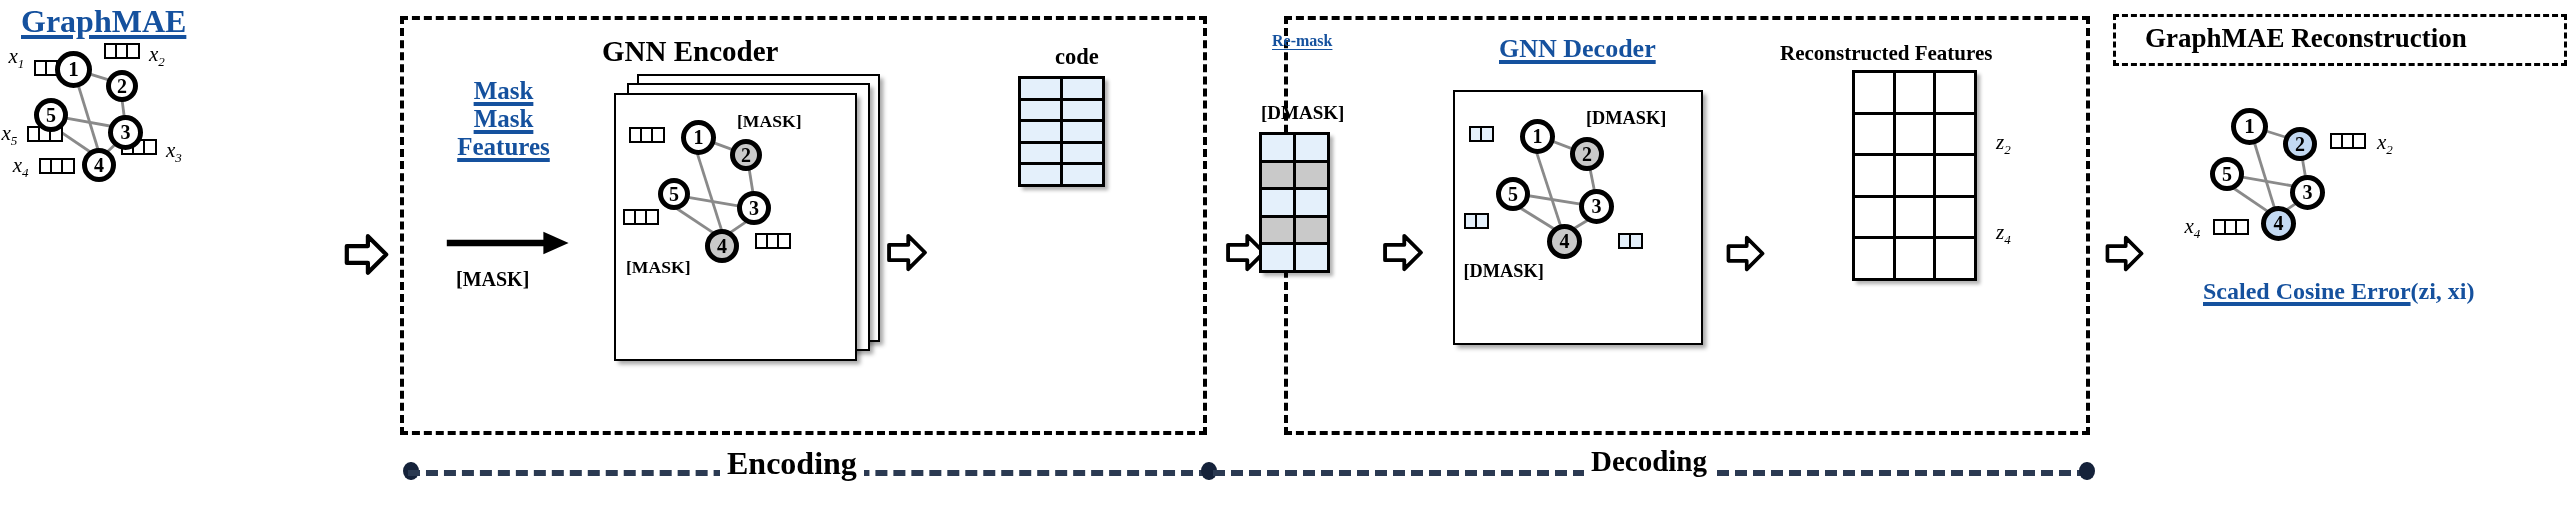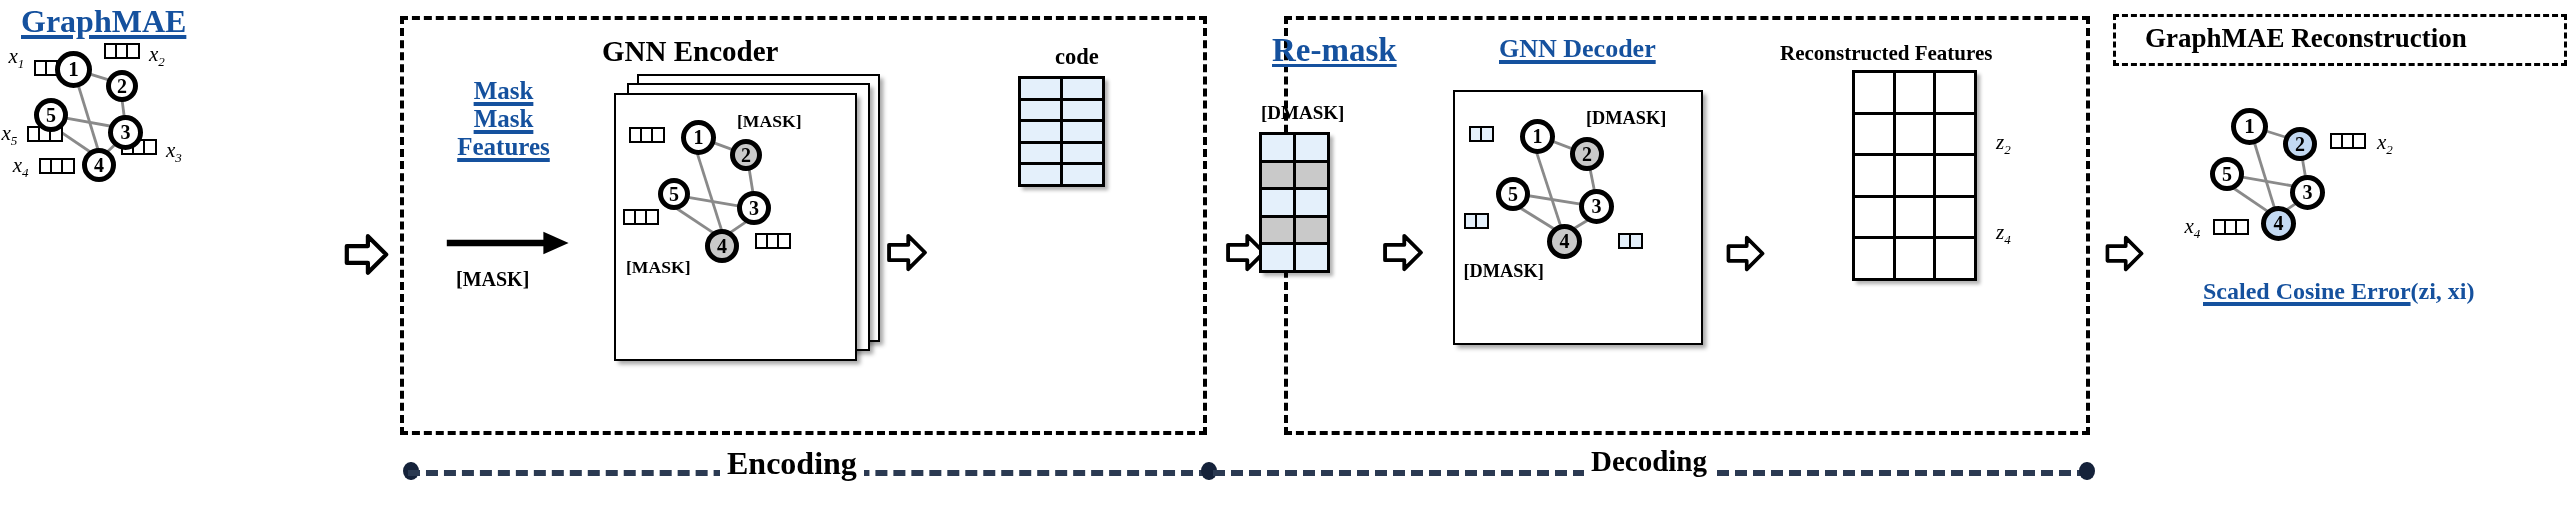--- a/index.html
+++ b/index.html
@@ -185,21 +185,21 @@
     <div class="mc" style="width:45px;height:25px;background:#e4f0fb;"></div>
   </div>
 </div>
 
 <svg class="abs" style="left:1225px;top:232px;" width="42" height="41" viewBox="0 0 64 64">
   <path d="M4 20 H34 V6 L60 32 L34 58 V44 H4 Z" fill="#fff" stroke="#000" stroke-width="6" stroke-linejoin="round"></path>
 </svg>
 
 <div class="abs dashedbox" style="left:1284px;top:15.5px;width:806px;height:419px;"></div>
 
-<div class="abs blue-link" style="left:1272px;top:32px;font-size:33px;text-decoration:underline;">Re-mask</div>
+<div class="abs blue-link" style="left:1272px;top:32px;font-size:16px;text-decoration:underline;">Re-mask</div>
 <div class="abs blk" style="left:1261px;top:102px;font-size:19px;">[DMASK]</div>
 
 <div class="abs matrix" style="left:1259px;top:132px;">
   <div class="row">
     <div class="mc" style="width:37px;height:31px;background:#e4f0fb;"></div>
     <div class="mc" style="width:37px;height:31px;background:#e4f0fb;"></div>
   </div>
   <div class="row">
     <div class="mc" style="width:37px;height:31px;background:#c9c9c9;"></div>
     <div class="mc" style="width:37px;height:31px;background:#c9c9c9;"></div>

